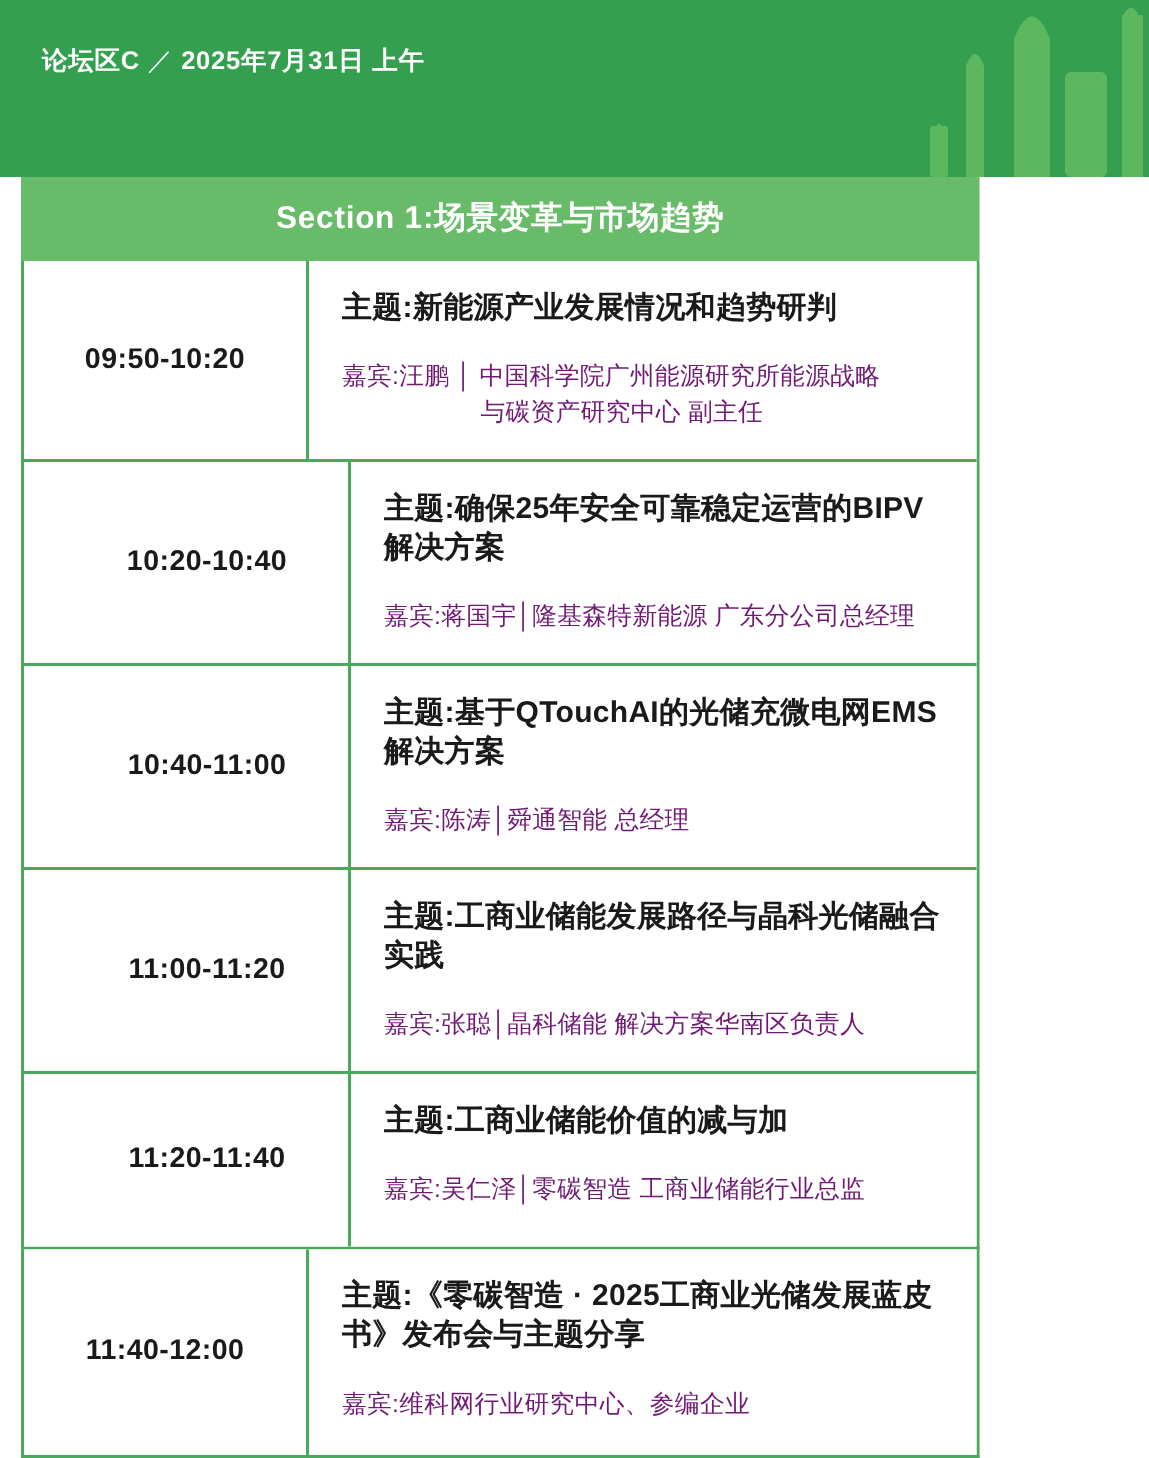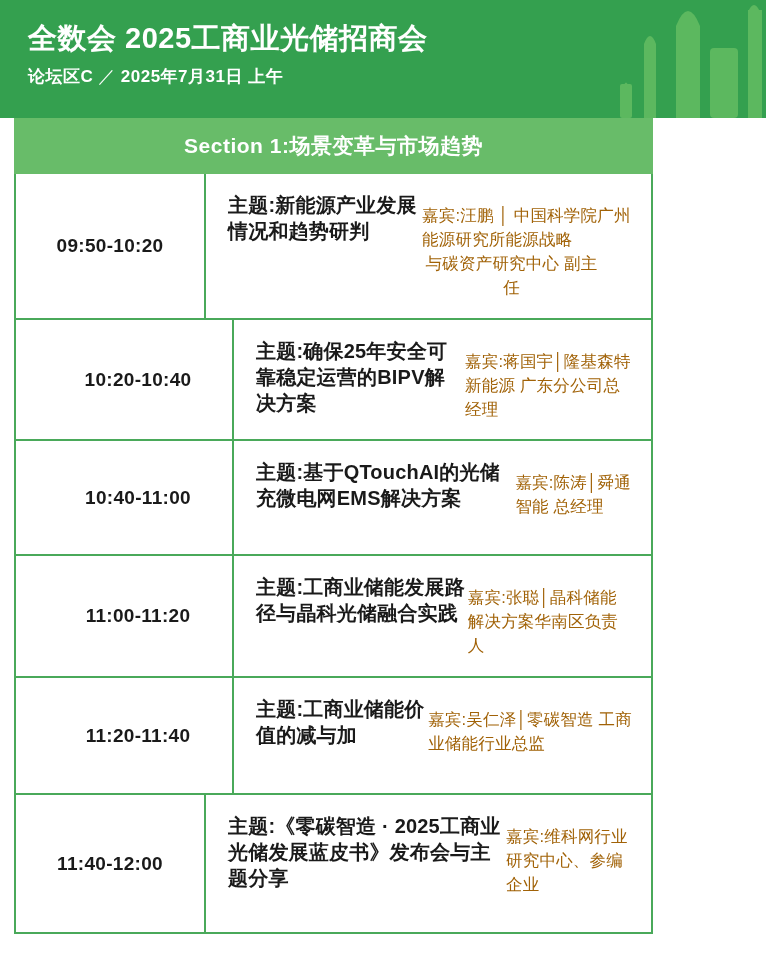--- a/index.html
+++ b/index.html
@@ -118,35 +118,35 @@
     font-weight: bold;
     color: #1a1a1a;
     letter-spacing: 0.3px;
     white-space: nowrap;
   }
 
   .cell-detail {
     flex: 1 1 auto;
     padding: 18px 18px 18px 22px;
     display: flex;
-    flex-direction: row;
+    flex-direction: column;
     justify-content: flex-start;
     box-sizing: border-box;
   }
   .topic {
     font-size: 20px;
     font-weight: bold;
     color: #1a1a1a;
     line-height: 1.3;
     letter-spacing: 0.2px;
   }
   .guest {
-    margin-top: 12px;
+    margin-top: 22px;
     font-size: 16.5px;
-    color: #a16207;
+    color: #701a75;
     line-height: 1.45;
     letter-spacing: 0.2px;
   }
   .guest .l2 {
     display: block;
     text-align: center;
     padding-right: 32px;
   }
 
   
@@ -167,21 +167,20 @@
           <rect x="20" y="84" width="12" height="34" rx="2"></rect>
           <path d="M44 118 L44 44 Q50 28 56 44 L56 118 Z"></path>
           <path d="M76 118 L76 26 Q88 -4 100 26 L100 118 Z"></path>
           <rect x="110" y="48" width="28" height="70" rx="4"></rect>
           <path d="M148 118 L148 12 Q154 -2 160 12 L160 118 Z"></path>
           <rect x="148" y="10" width="14" height="108"></rect>
         </g>
       </svg>
     </div>
     <div class="header-text">
-      <div class="header-title">全数会 2025工商业光储招商会</div>
       <div class="header-sub">
         <span>论坛区C</span><span class="sep">／</span><span>2025年7月31日 上午</span>
       </div>
     </div>
   </div>
 
   <div class="agenda">
 
     <div class="section-band first">Section 1:场景变革与市场趋势</div>
     <div class="rows">

